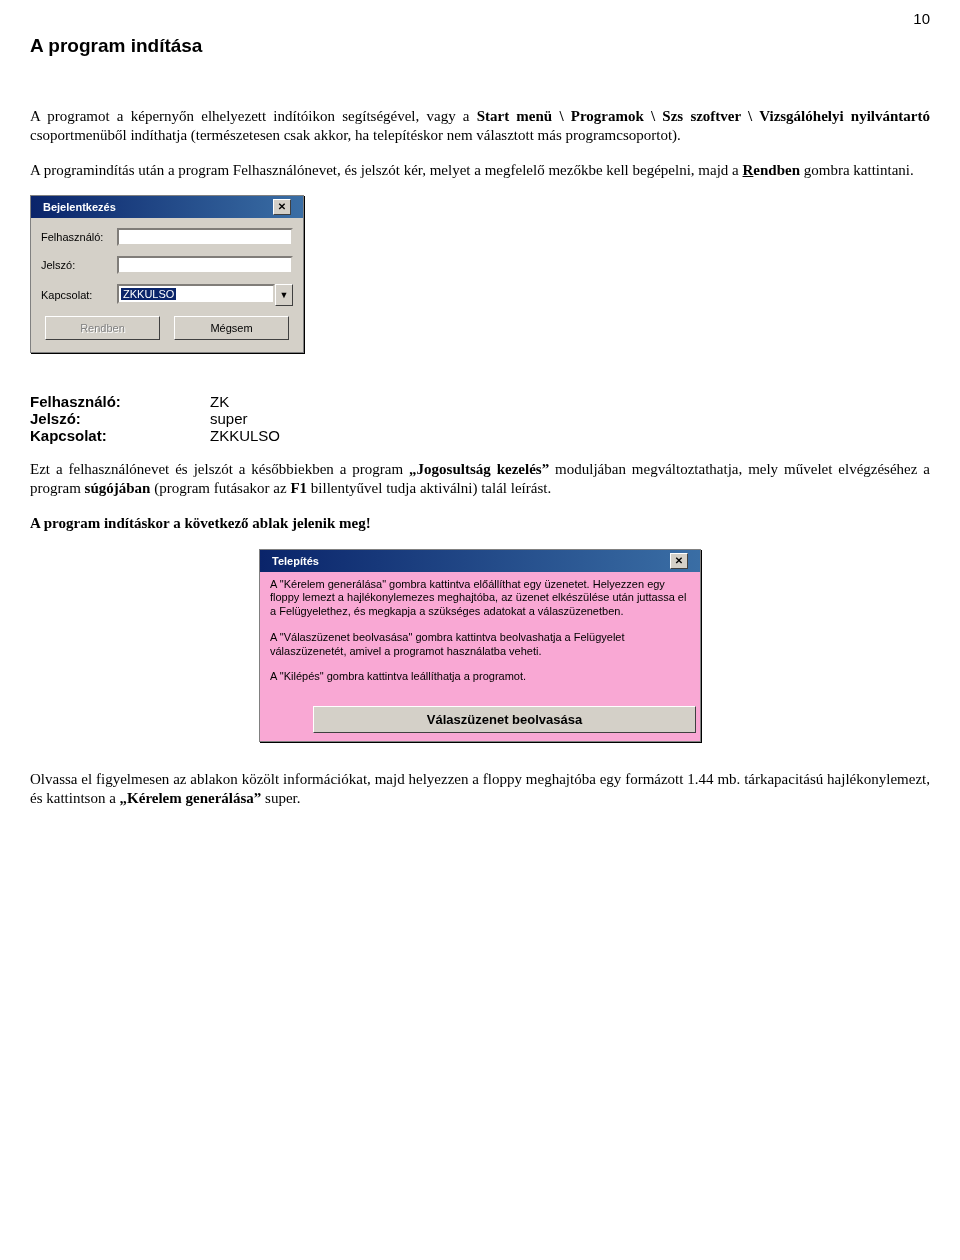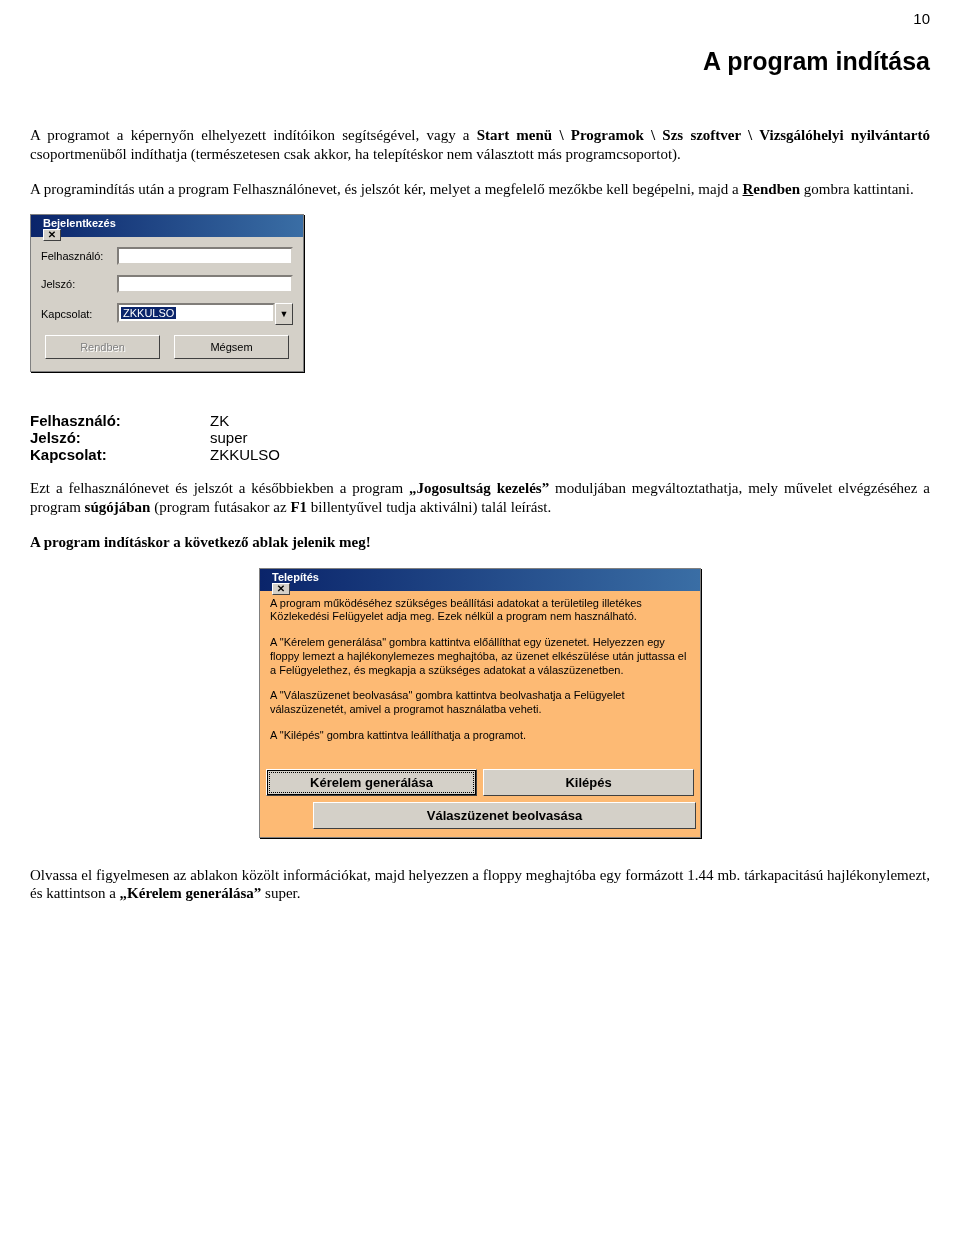--- a/index.html
+++ b/index.html
@@ -7,26 +7,26 @@
     font-size: 15px;
     color: #000;
     background: #fff;
     margin: 0;
     padding: 10px 30px 30px 30px;
     width: 900px;
   }
   .page-number {
     text-align: right;
     font-size: 15px;
-    margin-bottom: 20px;
+    margin-bottom: 8px;
   }
   h1.doc-title {
-    font-size: 25px;
+    font-size: 19px;
     font-weight: bold;
-    text-align: right;
+    text-align: left;
     margin: 0 0 50px 0;
   }
   p.body { margin: 0 0 16px 0; text-align: justify; line-height: 1.25; font-family: Liberation Serif, serif; }
   .bold { font-weight: bold; }
   .underline { text-decoration: underline; }
 
   
   .win-dialog {
     width: 272px;
     background: #d4d0c8;
@@ -34,25 +34,25 @@
     box-shadow: 1px 1px 0 #000;
     font-family: Tahoma, Arial, sans-serif;
     font-size: 11px;
     margin-bottom: 40px;
   }
   .win-titlebar {
     background: linear-gradient(to right, #0a246a, #3a6ea5);
     color: #fff;
     padding: 2px 12px;
     display: flex;
+    align-items: center;
     justify-content: space-between;
     font-weight: bold;
     font-size: 11px;
     height: 18px;
-    flex-direction: column;
   }
   .win-close {
     width: 16px; height: 14px;
     background: #d4d0c8;
     border: 1px solid #fff;
     border-right-color: #404040; border-bottom-color: #404040;
     display: flex; align-items: center; justify-content: center;
     font-size: 10px; font-weight: bold; color: #000;
     font-family: Arial;
     line-height: 1;
@@ -101,21 +101,21 @@
 
   
   .cred-table { margin-bottom:16px; }
   .cred-table div { display:flex; }
   .cred-table .k { width:180px; font-weight:bold; }
 
   
   .install-dialog {
     width: 440px;
     margin: 10px auto 28px auto;
-    background:#fdba74;
+    background:#f9a8d4;
     border:1px solid #808080;
     box-shadow: 1px 1px 0 #000;
     font-family: Tahoma, Arial, sans-serif;
     font-size:11px;
   }
   .install-body { padding:6px 10px 10px 10px; color:#000; }
   .install-body p { margin:0 0 12px 0; line-height:1.25; }
   .install-btnrow1 { display:flex; gap:6px; margin:4px 6px 6px 6px; }
   .install-btnrow2 { margin:0 6px 8px 6px;padding-left:47px; }
   .big-button {
@@ -197,29 +197,24 @@
 </p>
 
 <p class="body bold">A program indításkor a következő ablak jelenik meg!</p>
 
 <div class="install-dialog">
   <div class="win-titlebar">
     <span>Telepítés</span>
     <div class="win-close">✕</div>
   </div>
   <div class="install-body">
-    <p>A program működéséhez szükséges beállítási adatokat a területileg illetékes Közlekedési Felügyelet adja meg. Ezek nélkül a program nem használható.</p>
     <p>A "Kérelem generálása" gombra kattintva előállíthat egy üzenetet. Helyezzen egy floppy lemezt a hajlékonylemezes meghajtóba, az üzenet elkészülése után juttassa el a Felügyelethez, és megkapja a szükséges adatokat a válaszüzenetben.</p>
     <p>A "Válaszüzenet beolvasása" gombra kattintva beolvashatja a Felügyelet válaszüzenetét, amivel a programot használatba veheti.</p>
     <p>A "Kilépés" gombra kattintva leállíthatja a programot.</p>
   </div>
-  <div class="install-btnrow1">
-    <div class="big-button focus">Kérelem generálása</div>
-    <div class="big-button">Kilépés</div>
-  </div>
   <div class="install-btnrow2">
     <div class="big-button full">Válaszüzenet beolvasása</div>
   </div>
 </div>
 
 <p class="body">
   <span>Olvassa el figyelmesen az ablakon közölt információkat, majd helyezzen a floppy meghajtóba egy formázott 1.44 mb. tárkapacitású hajlékonylemezt, és kattintson a </span><span class="bold">„Kérelem generálása”</span><span> super.</span>
 </p>
 
 </body></html>

